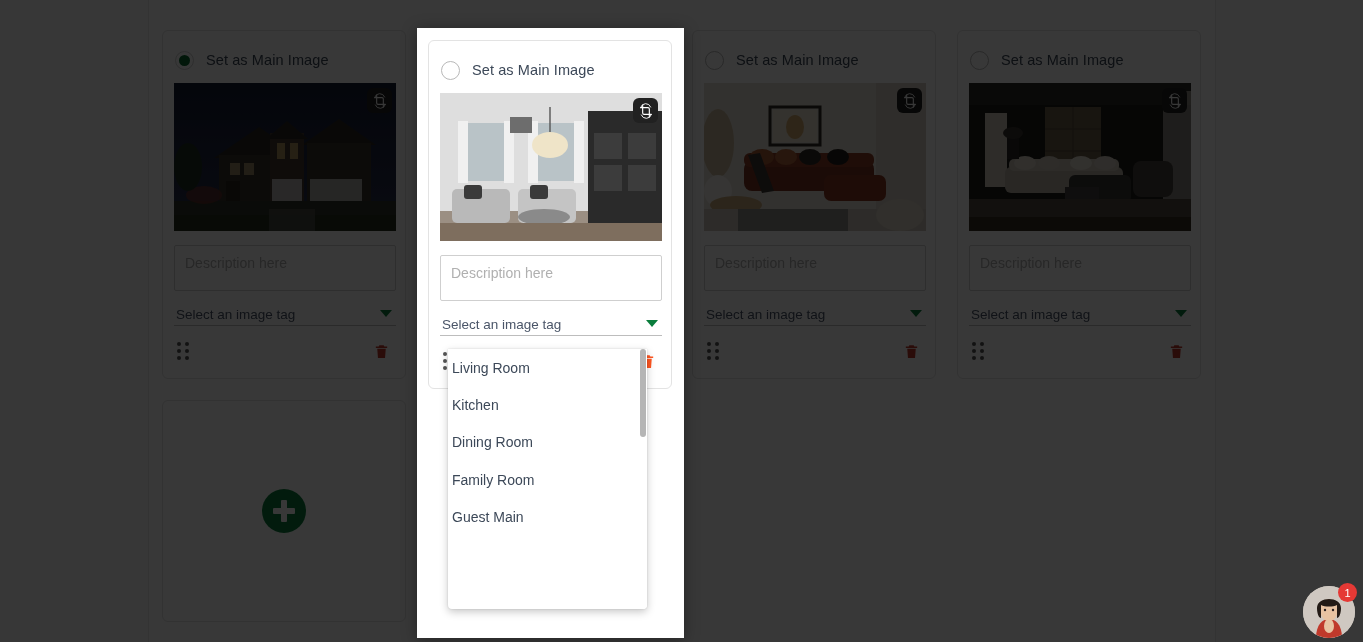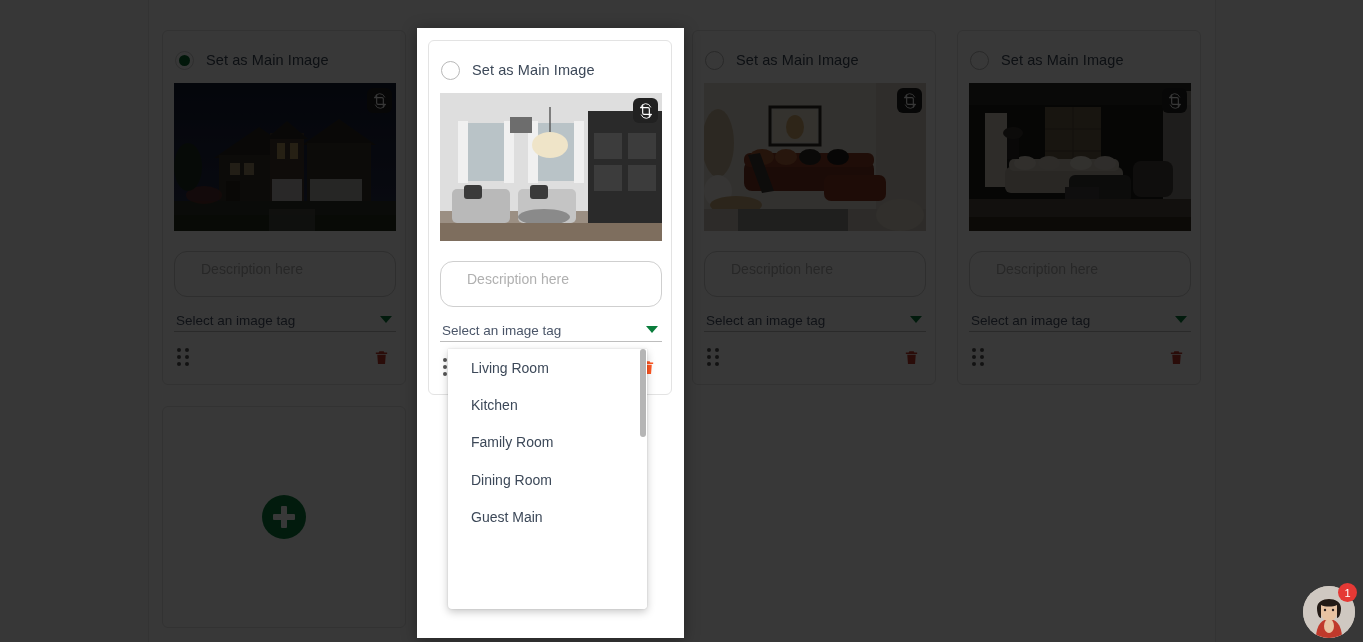--- a/index.html
+++ b/index.html
@@ -82,24 +82,24 @@
     width: 25px; height: 25px;
     background: #212121;
     border-radius: 6px;
     display: flex; align-items: center; justify-content: center;
   }
   .crop-btn svg { width: 16px; height: 16px; display:block; }
 
   .desc {
     display: block;
     width: 222px; height: 46px;
-    margin-top: 20px;
+    margin-top: 14px;
     border: 1px solid #cfcfcf;
-    border-radius: 13px;
-    padding: 9px 26px;
+    border-radius: 2px;
+    padding: 9px 10px;
     font-size: 14px;
     font-family: "Liberation Sans", sans-serif;
     color: #3c4858;
     resize: none;
     outline: none;
     background: #fff;
   }
   .desc::placeholder { color: #b0b0b0; }
 
   .tag-select {
@@ -188,21 +188,21 @@
     height: 260px;
     background: #fff;
     border-radius: 0 0 4px 4px;
     box-shadow: 0 3px 9px rgba(0,0,0,.22), 0 0 2px rgba(0,0,0,.14);
     z-index: 70;
     overflow: hidden;
   }
   #dropdown .opt {
     height: 37.4px;
     display: flex; align-items: center;
-    padding-left: 23px;
+    padding-left: 4px;
     font-size: 14px;
     color: #3c4858;
     cursor: pointer;
   }
   .dd-track {
     position: absolute; right: 0; top: 0;
     width: 7px; height: 100%;
     background: #fff;
   }
   .dd-thumb {
@@ -559,22 +559,22 @@
             <path d="M9 3h6l1 2h4v2H4V5h4l1-2zM6 8h12l-1 13H7L6 8z"></path>
           </svg>
       </span>
     </div>
   </div>
 </div>
 
 <div id="dropdown">
   <div class="opt">Living Room</div>
   <div class="opt">Kitchen</div>
+  <div class="opt">Dining Room</div>
   <div class="opt">Family Room</div>
-  <div class="opt">Dining Room</div>
   <div class="opt">Guest Main</div>
   <div class="dd-track">
     <div class="dd-thumb"></div>
   </div>
 </div>
 
 <div id="chat-widget">
   <div id="chat-avatar">
     <svg viewBox="0 0 52 52" width="52" height="52">
       <rect width="52" height="52" fill="#cfc8c1"></rect>

